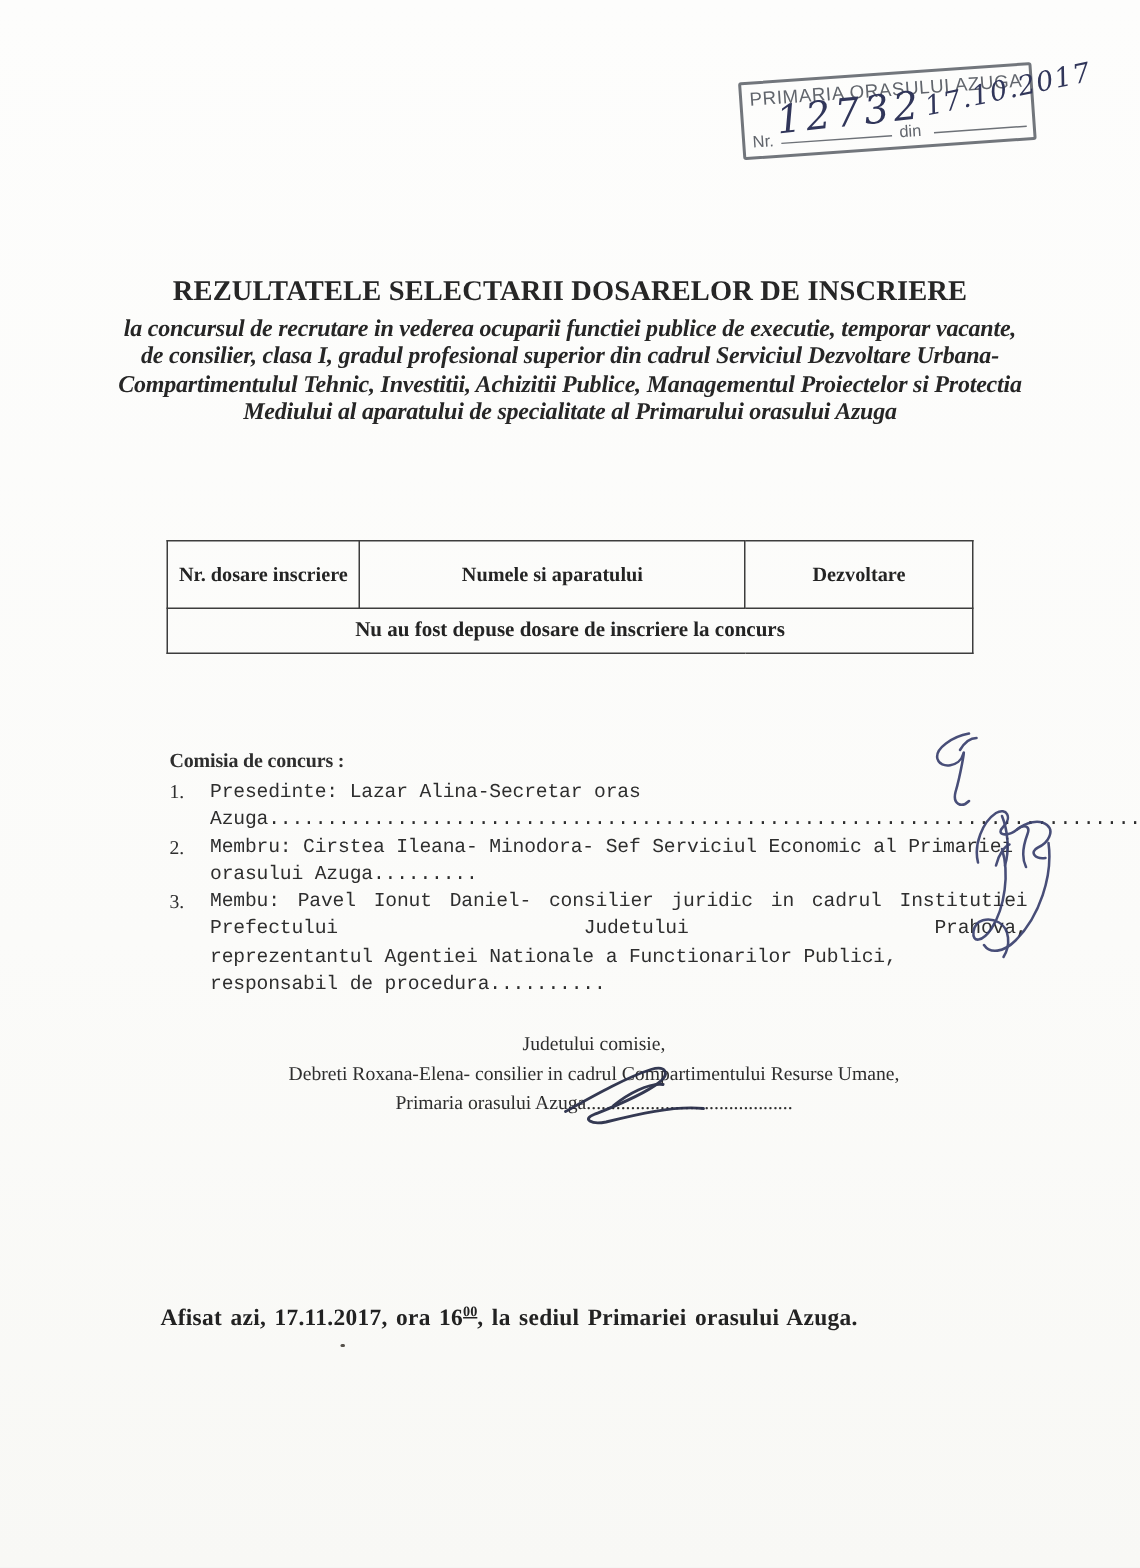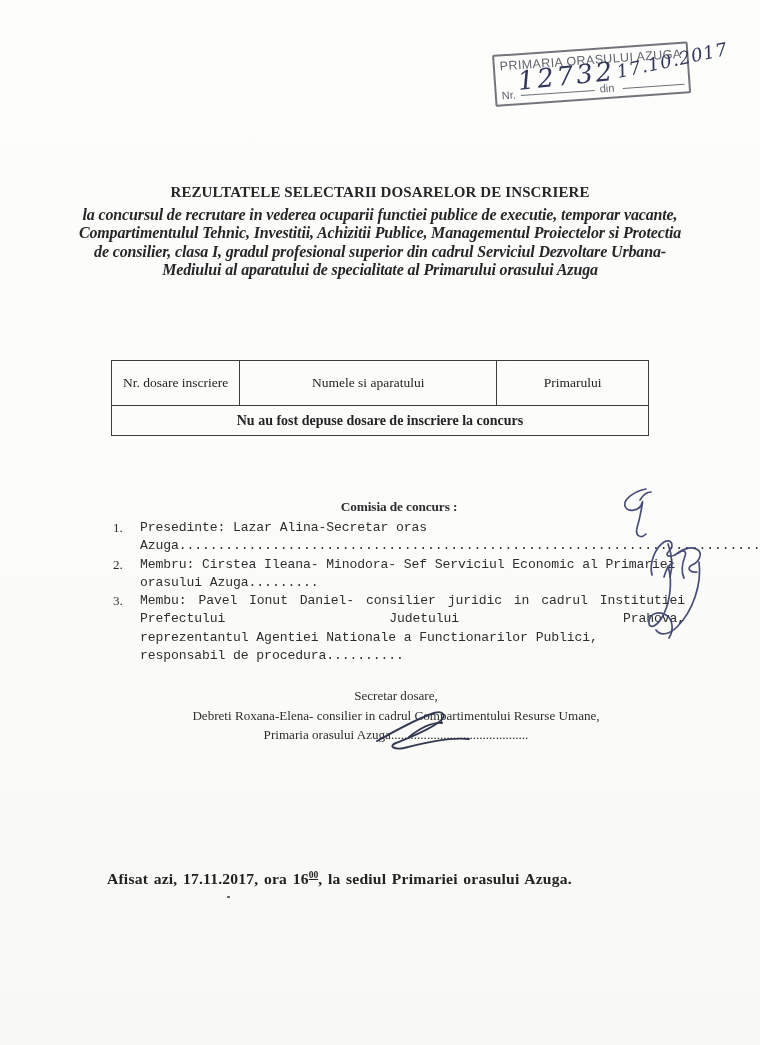--- a/index.html
+++ b/index.html
@@ -26,35 +26,35 @@
   .stamp-line2{position:absolute;bottom:7px;left:126px;width:62px;border-bottom:1.4px solid #6d7177;}
   .hw{font-family:"DejaVu Serif", serif;font-style:italic;color:#31365a;}
   .stamp-nr-value{position:absolute;left:22px;top:9px;font-size:26px;letter-spacing:3px;
     transform:rotate(-2deg);white-space:nowrap;}
   .stamp-date-value{position:absolute;left:121px;top:5px;font-size:18px;letter-spacing:1px;
     transform:rotate(-8deg);white-space:nowrap;}
 
   
   .title-block{position:absolute;left:78px;top:184px;width:604px;text-align:center;
     font-weight:bold;color:#262626;}
-  .doc-title{font-size:15px;margin:0 0 5px 0;letter-spacing:.1px;}
+  .doc-title{font-size:19px;margin:0 0 5px 0;letter-spacing:.1px;}
   .sub-line{font-size:16px;line-height:18.4px;letter-spacing:-.15px;font-style:italic;}
 
   
   .res-table{position:absolute;left:111px;top:360px;width:538px;border-collapse:collapse;
     font-weight:bold;font-size:13.5px;color:#242424;text-align:center;}
   .res-table th,.res-table td{border:1.6px solid #3d3d3d;padding:2px 6px;}
-  .res-table th{height:40px;vertical-align:middle;font-weight:normal;line-height:1.25;}
+  .res-table th{height:40px;vertical-align:middle;font-weight:bold;line-height:1.25;}
   .col1{width:118px;} .col2{width:252px;} .col3{width:142px;}
   .empty-row td{height:25px;font-size:14px;}
 
   
   .commission{position:absolute;left:113px;top:499px;width:572px;font-size:13.1px;
     color:#2e2e2e;letter-spacing:-.1px;}
-  .commission-heading{font-weight:bold;margin:0 0 4px 0;font-size:13.3px;text-align:center;}
+  .commission-heading{font-weight:bold;margin:0 0 4px 0;font-size:13.3px;}
   .member{display:flex;line-height:18.3px;}
   .member .num{width:15px;flex:0 0 15px;margin-right:12px;}
   .member .mtext{flex:1;font-family:Liberation Mono, monospace;}
   .mjustify{text-align:justify;text-align-last:justify;}
 
   
   .secretary{position:absolute;left:118px;top:686px;width:556px;text-align:center;
     font-size:13.1px;line-height:19.5px;color:#2e2e2e;}
 
   
@@ -78,31 +78,31 @@
     <span class="stamp-line1"></span>
     <span class="stamp-din-label">din</span>
     <span class="stamp-line2"></span>
     <span class="hw stamp-nr-value">12732</span>
     <span class="hw stamp-date-value">17.10.2017</span>
   </div>
 
   <div class="title-block">
     <div class="doc-title">REZULTATELE SELECTARII DOSARELOR DE INSCRIERE</div>
     <div class="sub-line">la concursul de recrutare in vederea ocuparii functiei publice de executie, temporar vacante,</div>
+    <div class="sub-line">de consilier, clasa I, gradul profesional superior din cadrul Serviciul Dezvoltare Urbana-</div>
     <div class="sub-line">Compartimentulul Tehnic, Investitii, Achizitii Publice, Managementul Proiectelor si Protectia</div>
-    <div class="sub-line">de consilier, clasa I, gradul profesional superior din cadrul Serviciul Dezvoltare Urbana-</div>
     <div class="sub-line">Mediului al aparatului de specialitate al Primarului orasului Azuga</div>
   </div>
 
   <table class="res-table">
     <tbody>
         <tr>
       <th class="col1">Nr. dosare inscriere</th>
       <th class="col2">Numele si aparatului</th>
-      <th class="col3">Primarului</th>
+      <th class="col3">Dezvoltare</th>
     </tr>
     <tr class="empty-row">
       <td colspan="3">Nu au fost depuse dosare de inscriere la concurs</td>
     </tr>
   </tbody>
     </table>
 
   <div class="commission">
     <div class="commission-heading">Comisia de concurs :</div>
     <div class="member">
@@ -116,21 +116,21 @@
     <div class="member">
       <span class="num">3.</span>
       <span class="mtext">
         <span class="mjustify" style="display:block">Membu: Pavel Ionut Daniel- consilier juridic in cadrul Institutiei Prefectului Judetului Prahova,</span>
         <span style="display:block">reprezentantul Agentiei Nationale a Functionarilor Publici, responsabil de procedura..........</span>
       </span>
     </div>
   </div>
 
   <div class="secretary">
-    <div>Secretar dosare,</div>
+    <div>Judetului comisie,</div>
     <div>Debreti Roxana-Elena- consilier in cadrul Compartimentului Resurse Umane,</div>
     <div>Primaria orasului Azuga..........................................</div>
   </div>
 
   <div class="footer-line">
     <span>Afisat azi, 17.11.2017, ora 16</span><sup>00</sup><span>, la sediul Primariei orasului Azuga.</span>
   </div>
 
   <div class="speck"></div>
 

